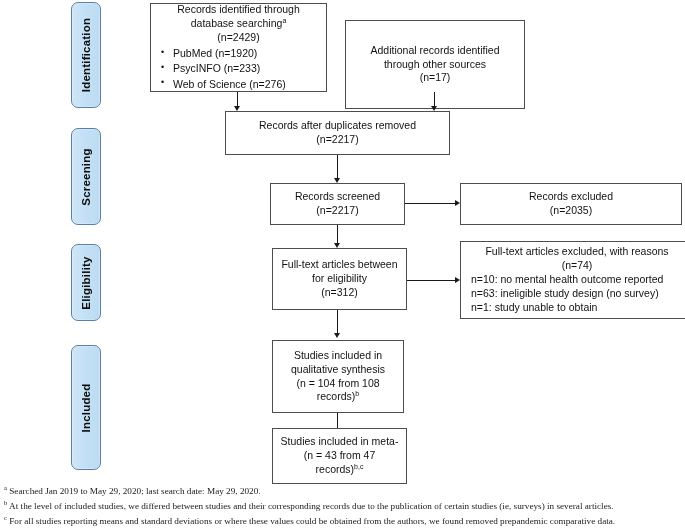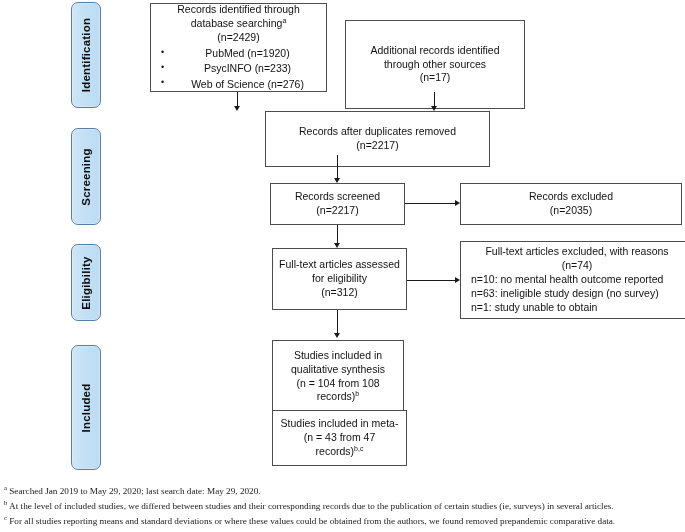--- a/index.html
+++ b/index.html
@@ -61,21 +61,21 @@
     text-align: left;
     padding: 0 6px 0 10px;
   }
   .bullets {
     margin: 1px 0 0 0;
     padding: 0 4px 0 22px;
     list-style: none;
   }
   .bullets li {
     position: relative;
-    text-align: center;
+    text-align: left;
     line-height: 1.45;
   }
   .bullets li::before {
     content: "\2022";
     position: absolute;
     left: -12px;
     top: -0.5px;
     font-size: 9px;
   }
   sup {
@@ -161,21 +161,21 @@
     <div class="ctr">Additional records identified</div>
     <div class="ctr">through other sources</div>
     <div class="ctr">(n=17)</div>
   </div>
 
   <div class="vline" style="left:237px; top:92px; height:16px;"></div>
   <div class="arrow-down" style="left:234px; top:106px;"></div>
   <div class="vline" style="left:434px; top:92px; height:16px;"></div>
   <div class="arrow-down" style="left:431px; top:106px;"></div>
 
-  <div class="box" style="left:225px; top:111px; width:225px; height:56px;margin-left:40px;">
+  <div class="box" style="left:225px; top:111px; width:225px; height:44px;">
     <div class="ctr">Records after duplicates removed</div>
     <div class="ctr">(n=2217)</div>
   </div>
 
   <div class="vline" style="left:337px; top:155px; height:25px;"></div>
   <div class="arrow-down" style="left:334px; top:178px;"></div>
 
   <div class="box" style="left:270px; top:183px; width:135px; height:42px;">
     <div class="ctr">Records screened</div>
     <div class="ctr">(n=2217)</div>
@@ -186,21 +186,21 @@
 
   <div class="box" style="left:460px; top:183px; width:222px; height:42px;">
     <div class="ctr">Records excluded</div>
     <div class="ctr">(n=2035)</div>
   </div>
 
   <div class="vline" style="left:337px; top:225px; height:20px;"></div>
   <div class="arrow-down" style="left:334px; top:243px;"></div>
 
   <div class="box" style="left:272px; top:248px; width:135px; height:62px;">
-    <div class="ctr">Full-text articles assessed</div>
+    <div class="ctr">Full-text articles between</div>
     <div class="ctr">for eligibility</div>
     <div class="ctr">(n=312)</div>
   </div>
 
   <div class="hline" style="left:407px; top:280px; width:50px;"></div>
   <div class="arrow-right" style="left:455px; top:277px;"></div>
 
   <div class="box" style="left:460px; top:241px; width:234px; height:78px;">
     <div class="ctr">Full-text articles excluded, with reasons</div>
     <div class="ctr">(n=74)</div>
@@ -215,21 +215,21 @@
   <div class="box" style="left:272px; top:340px; width:132px; height:73px;">
     <div class="ctr">Studies included in</div>
     <div class="ctr">qualitative synthesis</div>
     <div class="ctr">(n = 104 from 108</div>
     <div class="ctr"><span>records)</span><sup>b</sup></div>
   </div>
 
   <div class="vline" style="left:337px; top:413px; height:18px;"></div>
   <div class="arrow-down" style="left:334px; top:429px;"></div>
 
-  <div class="box" style="left:272px; top:410px; width:135px; height:56px;">
+  <div class="box" style="left:272px; top:428px; width:135px; height:56px;">
     <div class="ctr">Studies included in meta-</div>
     <div class="ctr"><span>(n = 43 from 47 records)</span><sup>b,c</sup></div>
   </div>
 
   <div class="footnotes">
     <div><span class="fn-mark">a</span>
       <span>Searched Jan 2019 to May 29, 2020; last search date: May 29, 2020.</span></div>
     <div><span class="fn-mark">b</span>
       <span>At the level of included studies, we differed between studies and their corresponding records due to the publication of certain studies (ie, surveys) in several articles.</span></div>
     <div><span class="fn-mark">c</span>

